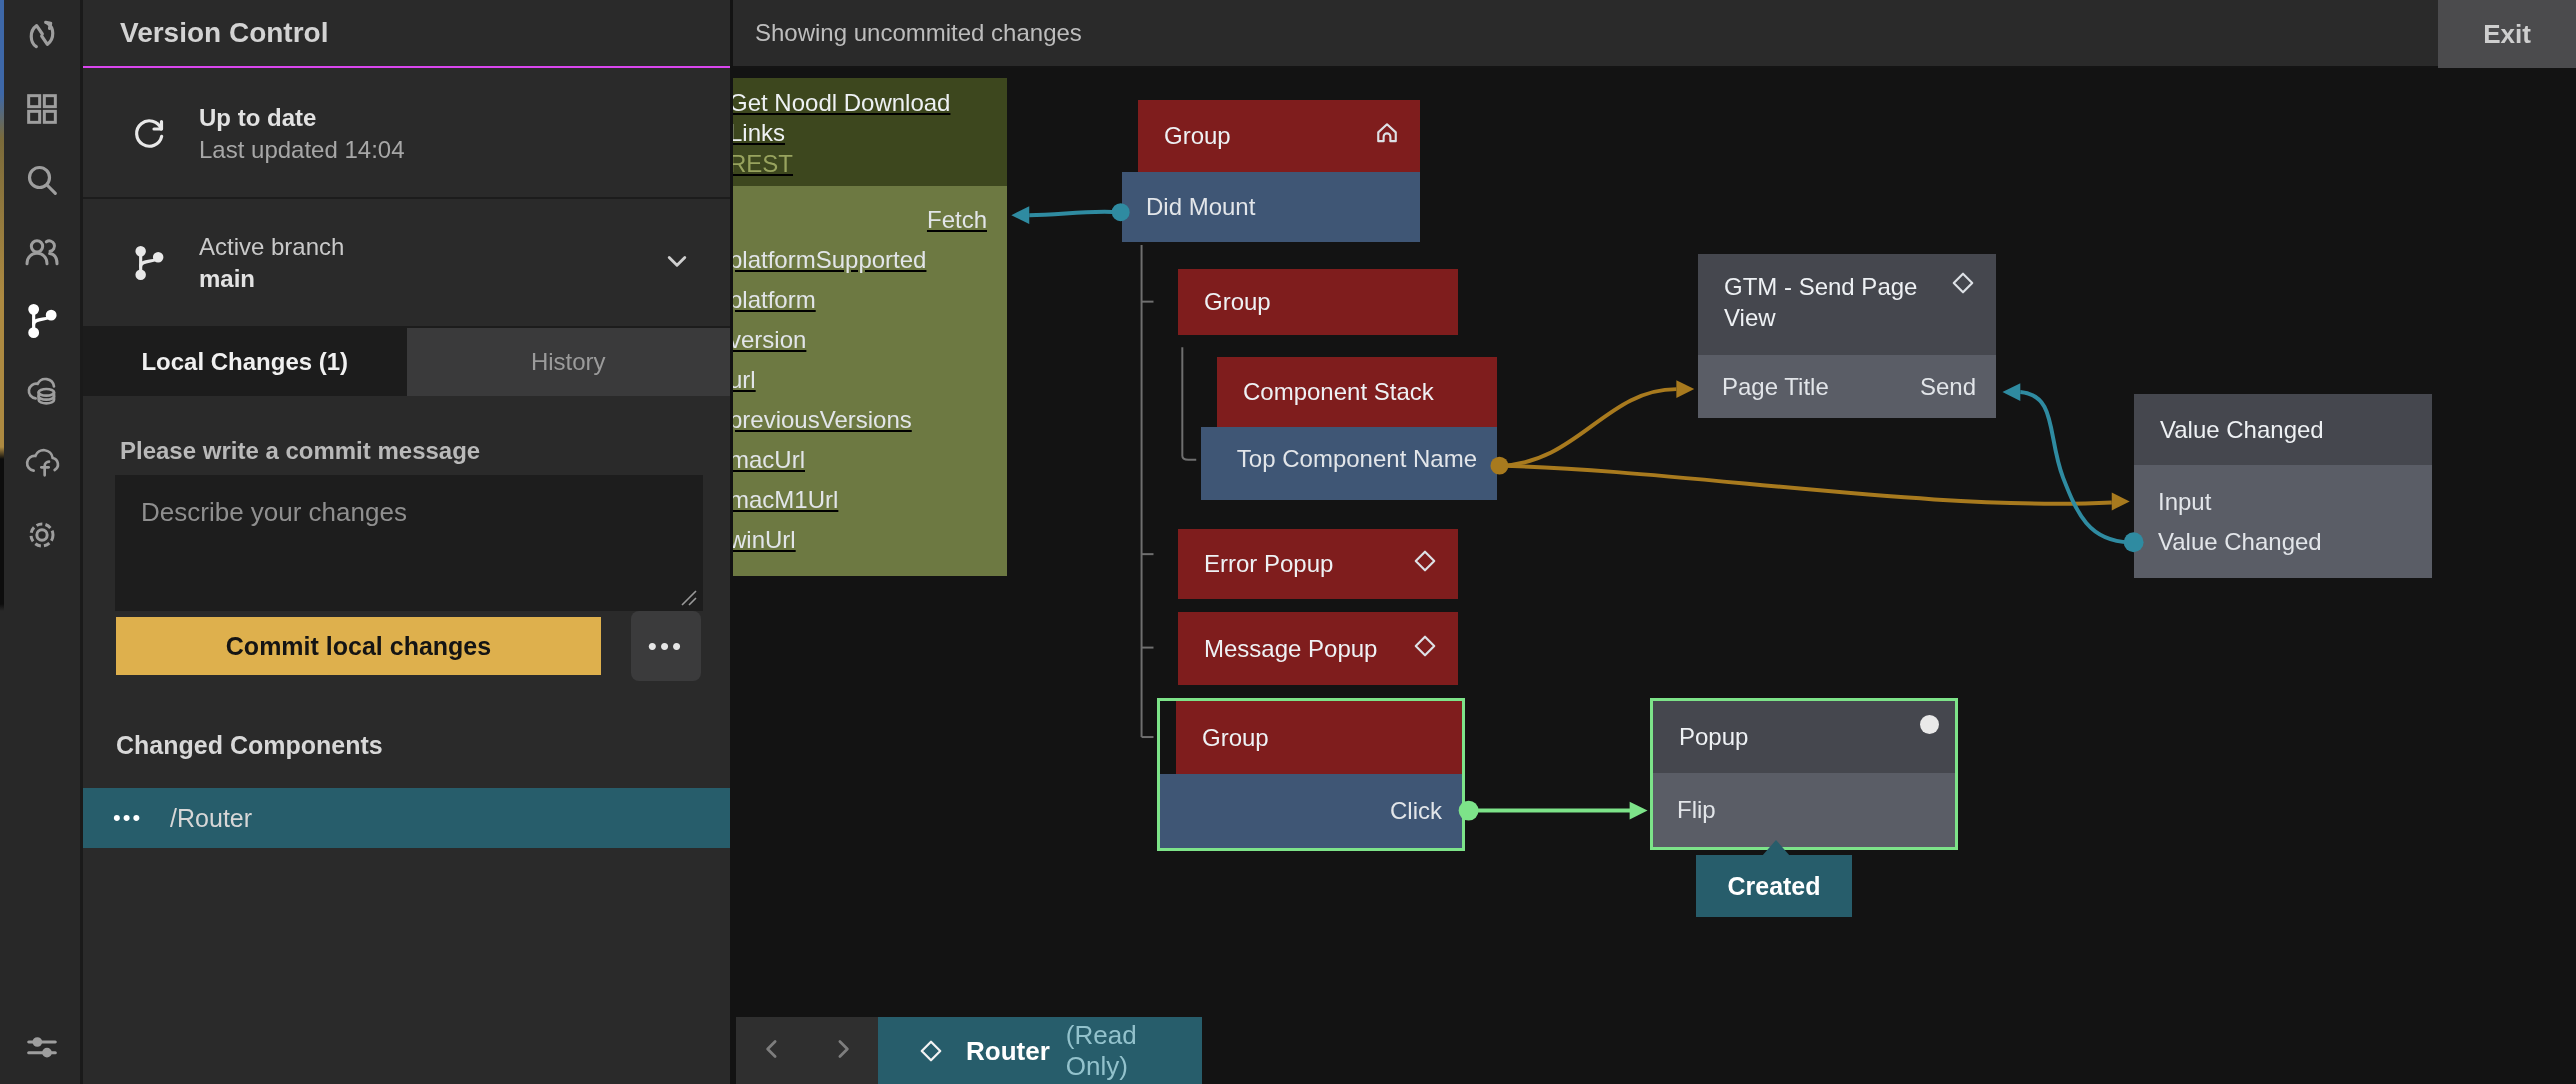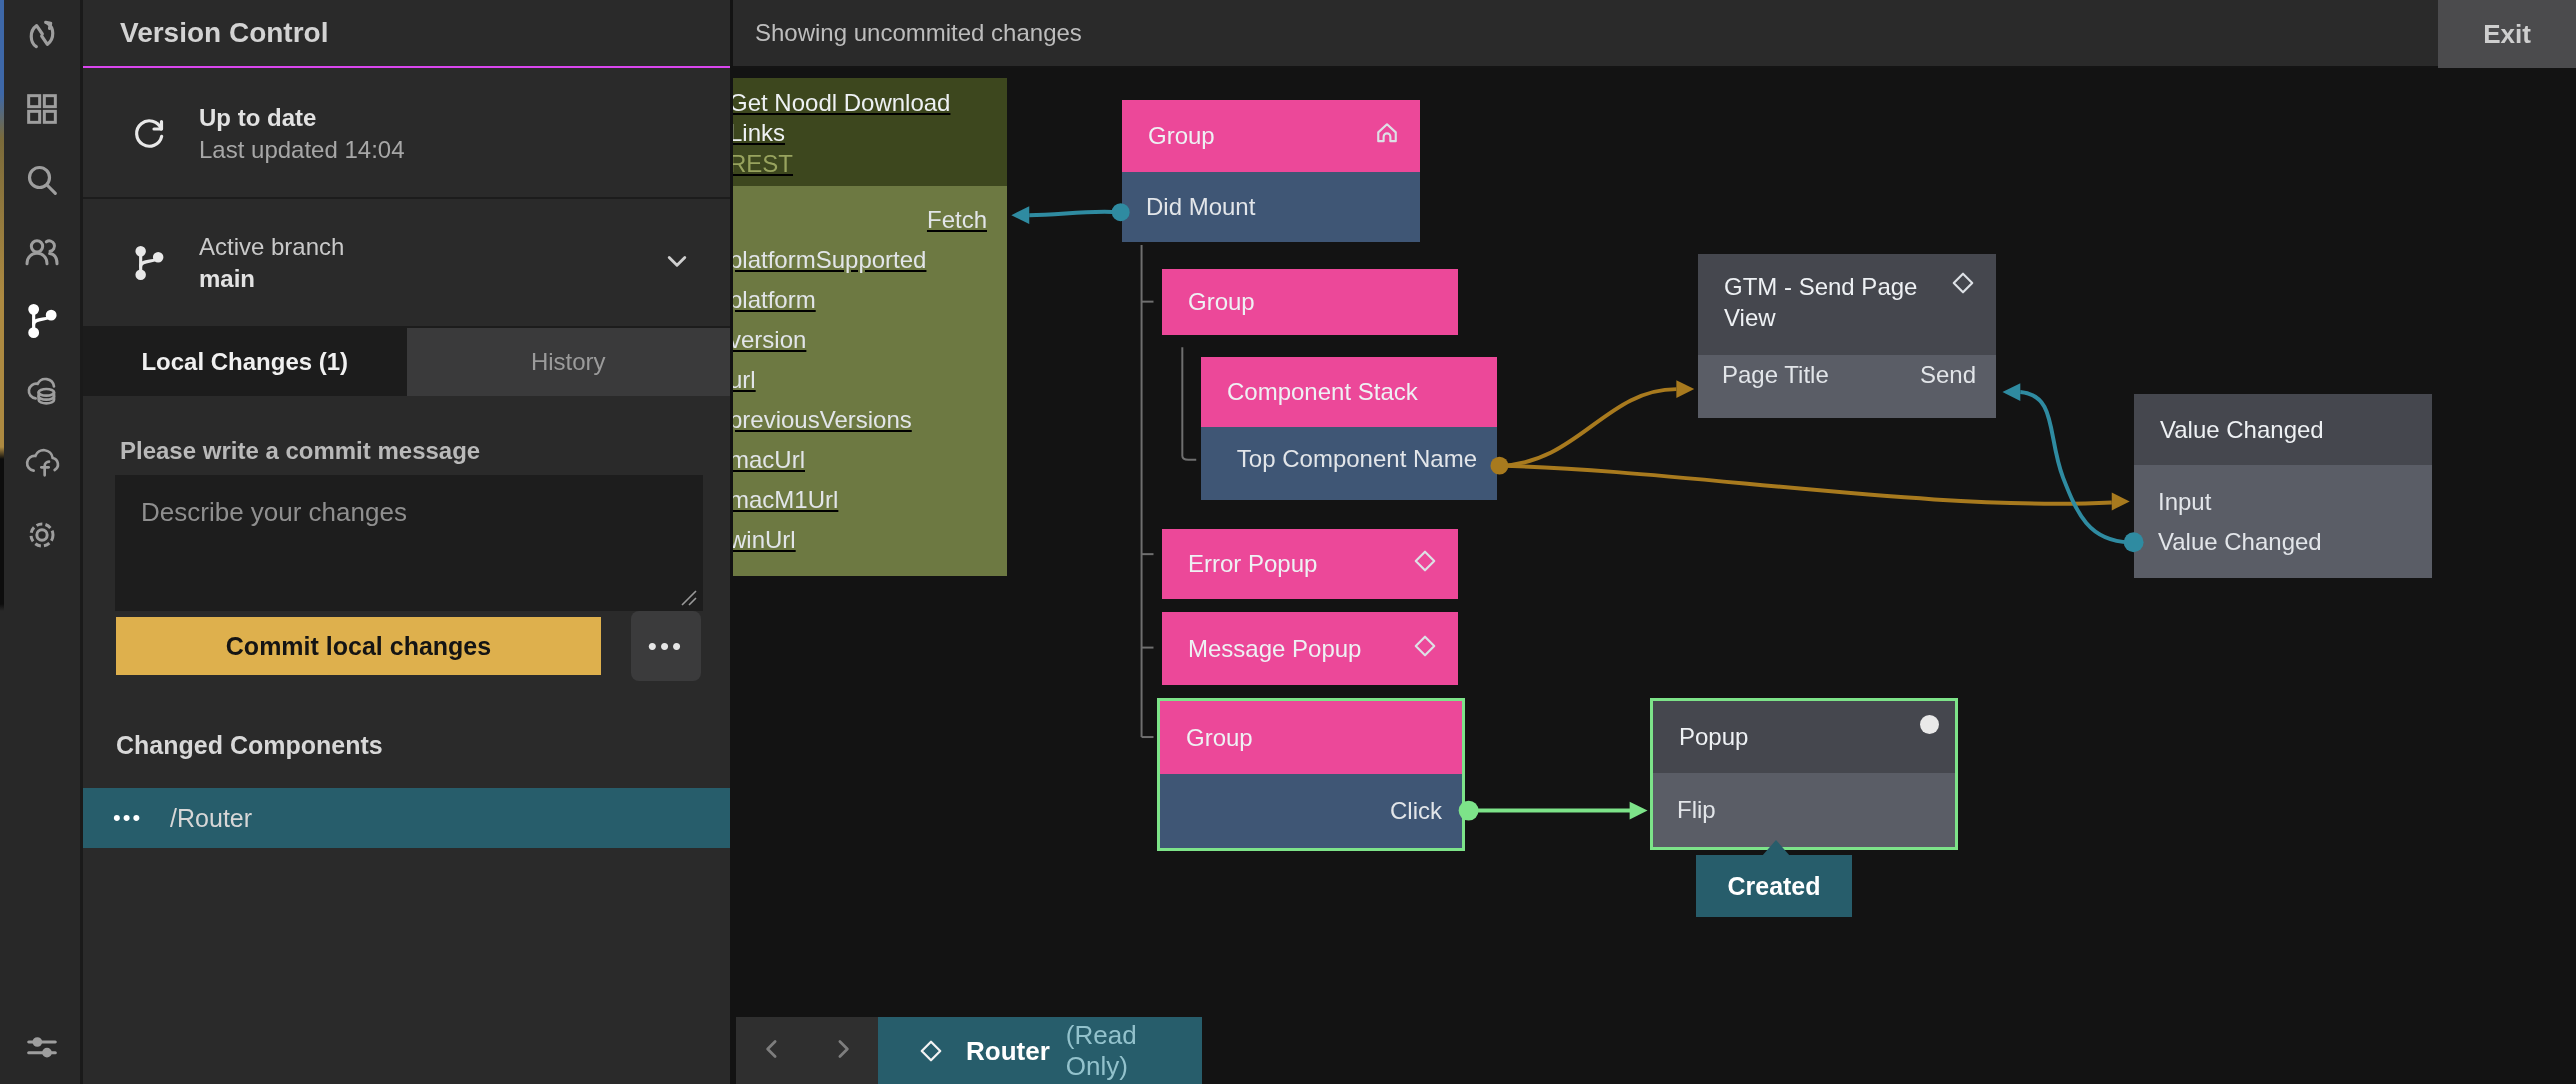--- a/index.html
+++ b/index.html
@@ -59,21 +59,21 @@
   
   .canvas { position:absolute; left:733px; top:70px; width:1843px; height:1015px; background:#131313; overflow:hidden; }
   .wires { position:absolute; left:0; top:0; width:1843px; height:1015px; pointer-events:none; z-index:5; }
 
   .node { position:absolute; z-index:2; font-size:24px; }
   .nh { display:flex; align-items:center; padding:0 26px; color:#eef1f4; position:relative; }
   .nb { color:#e2e5e9; }
   .prow { height:40px; display:flex; align-items:center; padding:0 20px 0 24px; }
   .prow.right { justify-content:flex-end; }
   .prow.spread { justify-content:space-between; }
-  .navy .nh { background:#ec4899; }
+  .navy .nh { background:#7f1d1d;margin-left:16px; }
   .navy .nb { background:#3f5675; }
   .gray .nh { background:#45474e; }
   .gray .nb { background:#5a5d66; }
   .olive .nh { background:#3d471e; display:block; padding-top:10px; }
   .olive .nb { background:#6d7942; }
   .selected { border:3px solid #7de389; }
   .nh .icon-right { position:absolute; right:18px; top:50%; transform:translateY(-50%); color:#dde1e6; }
   .nh .icon-right svg { width:30px; height:30px; }
   .badge-dot { position:absolute; right:16px; top:14px; width:19px; height:19px; border-radius:50%; background:#e9e9e9; }
   .subtitle { color:#98a35e; font-size:24px; margin-top:2px; }
@@ -311,21 +311,21 @@
 
     <div class="node gray" style="left:965px; top:184px; width:298px;">
       <div class="nh" style="min-height:101px; align-items:flex-start; padding-top:17px;">
         <span class="gtm-title">GTM - Send Page View</span>
         <span class="icon-right" style="top:32px;">
           <svg viewBox="0 0 24 24" fill="none" stroke="currentColor" stroke-width="1.7" stroke-linejoin="round">
               <path d="M12 4.6 L19.4 12 L12 19.4 L4.6 12 Z"></path>
             </svg>
         </span>
       </div>
-      <div class="nb" style="height:63px; ">
+      <div class="nb" style="height:63px; padding-top:12px;">
         <div class="prow spread">
           <span>Page Title</span>
           <span>Send</span>
         </div>
       </div>
     </div>
 
     <div class="node gray" style="left:1401px; top:324px; width:298px;">
       <div class="nh" style="height:71px;">
         <span>Value Changed</span>

